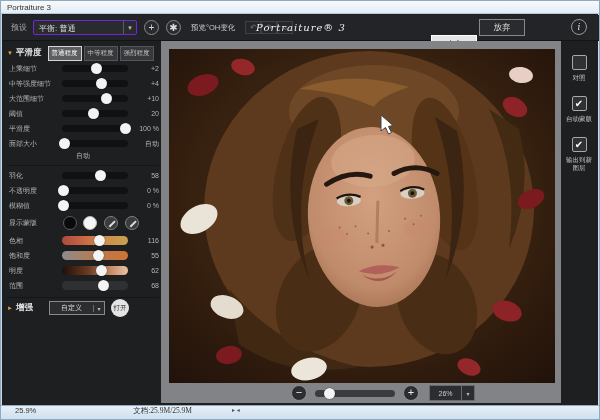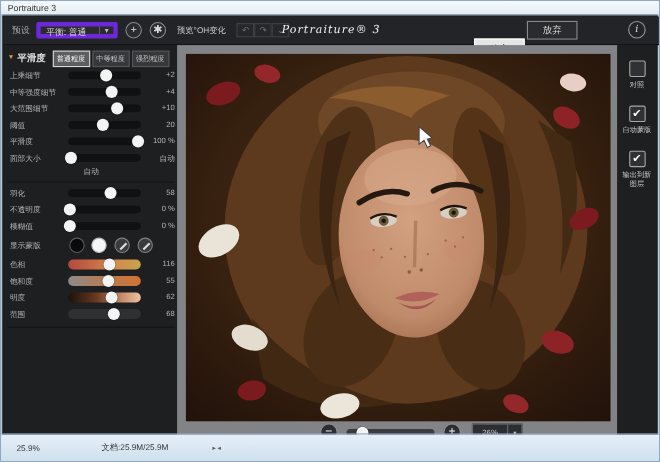--- a/index.html
+++ b/index.html
@@ -11,22 +11,22 @@
   }
   
   #titlebar { position:absolute; left:0; top:0; width:600px; height:13px;
     background:linear-gradient(#f7fafc,#e3ecf4); border-bottom:1px solid #b6c8d8;
     display:flex; align-items:center; padding-left:6px; }
   #titlebar .t { font-size:8px; color:#333; }
   
   #toolbar { position:absolute; left:2px; top:14px; width:596px; height:26px;
     background:#232427; border-bottom:1px solid #131415; display:flex; align-items:center; }
   .tb-label { font-size:8px; color:#a9a9a9; margin-left:8px; }
-  #preset-dd { margin-left:6px; width:74px; height:15px; background:#2a2b2e; border:4px solid #6d28d9;
-    display:flex; align-items:flex-start; border-radius:2px; }
+  #preset-dd { margin-left:6px; width:104px; height:15px; background:#2a2b2e; border:1px solid #6d28d9;
+    display:flex; align-items:flex-end; border-radius:2px; }
   #preset-dd .val { flex:1; font-size:8px; color:#ddd; padding-left:5px; white-space:nowrap; overflow:hidden; }
   #preset-dd .arr { width:13px; height:100%; border-left:1px solid #5a5b5e; color:#bbb; font-size:7px;
     display:flex; align-items:center; justify-content:center; }
   .round-btn { width:15px; height:15px; border-radius:50%; border:1px solid #8a8a8a; color:#ddd;
     font-size:10px; line-height:13px; text-align:center; margin-left:7px; background:#2a2b2e; }
   #preview-toggle { font-size:7.5px; color:#c8c8c8; margin-left:10px; white-space:nowrap; }
   #history { display:flex; margin-left:10px; }
   #history .hbtn { width:16px; height:13px; border:1px solid #3f4043; color:#6f7073; font-size:8px;
     display:flex; align-items:center; justify-content:center; background:#26272a; }
   #logo { position:absolute; left:0; right:0; text-align:center; pointer-events:none;
@@ -87,25 +87,25 @@
     display:flex; align-items:center; justify-content:center; }
   
   #right-panel { position:absolute; right:2px; top:40px; width:36px; height:362px; background:#1e1f21;
     display:flex; flex-direction:column; align-items:center; }
   .rp-item { margin-top:14px; display:flex; flex-direction:column; align-items:center; }
   .checkbox { width:15px; height:15px; background:#303134; border:1px solid #a8a8a8; border-radius:2px;
     color:#fff; font-size:10px; line-height:13px; text-align:center; }
   .checkbox.checked::after { content:"✔"; }
   .rp-label { margin-top:4px; font-size:6.5px; color:#c8c8c8; text-align:center; line-height:1.25; width:32px; }
   
-  #statusbar { position:absolute; left:0; bottom:0; width:600px; height:25px;
+  #statusbar { position:absolute; left:0; bottom:0; width:600px; height:14px;
     background:linear-gradient(#e6eff8,#cfe0ee); border-top:1px solid #8fa9c0;
-    display:flex; align-items:center; font-size:7.5px; color:#333; }
+    display:flex; align-items:flex-start; font-size:7.5px; color:#333; }
   #statusbar .z { margin-left:14px; }
-  #statusbar .doc { margin-left:56px; }
+  #statusbar .doc { margin-left:97px;font-family:Liberation Serif, serif; }
   #statusbar .marks { margin-left:40px; color:#555; font-size:6px; }
 </style>
 </head>
 <body>
 
 <div id="window">
 
   <div id="titlebar">
     <span class="t">Portraiture 3</span>
   </div>
@@ -253,20 +253,29 @@
     <div class="slider-row">
       <span class="slabel">范围</span>
       <div class="track color" style="background: linear-gradient(90deg, rgb(47, 48, 50), rgb(47, 48, 50));">
           <div class="thumb" style="left: calc(63% - 5.5px);"></div>
         </div>
       <span class="sval">68</span>
     </div>
 
     <div class="sec-divider"></div>
 
+    <div class="sec-head">
+      <span class="sec-arrow">►</span>
+      <span class="sec-title">增强</span>
+      <div id="enhance-dd">
+        <span class="val">自定义</span>
+        <span class="arr">▾</span>
+      </div>
+      <div class="power-btn">打开</div>
+    </div>
   </div>
 
   <div id="preview">
     <div id="photo">
       <svg viewBox="0 0 386 334" preserveAspectRatio="none">
         <defs>
           <radialGradient id="bgG" cx="50%" cy="45%" r="75%">
             <stop offset="0%" stop-color="#4c2f19"></stop>
               <stop offset="60%" stop-color="#36200f"></stop>
               <stop offset="100%" stop-color="#20110a"></stop>

